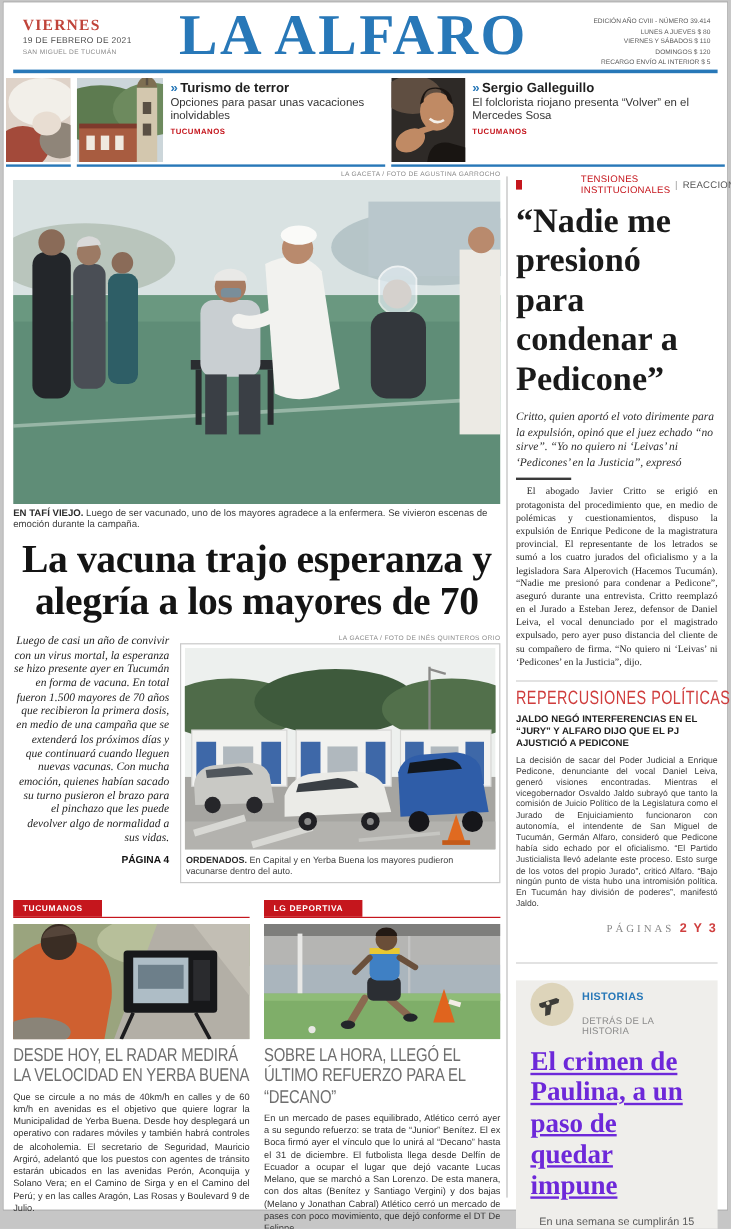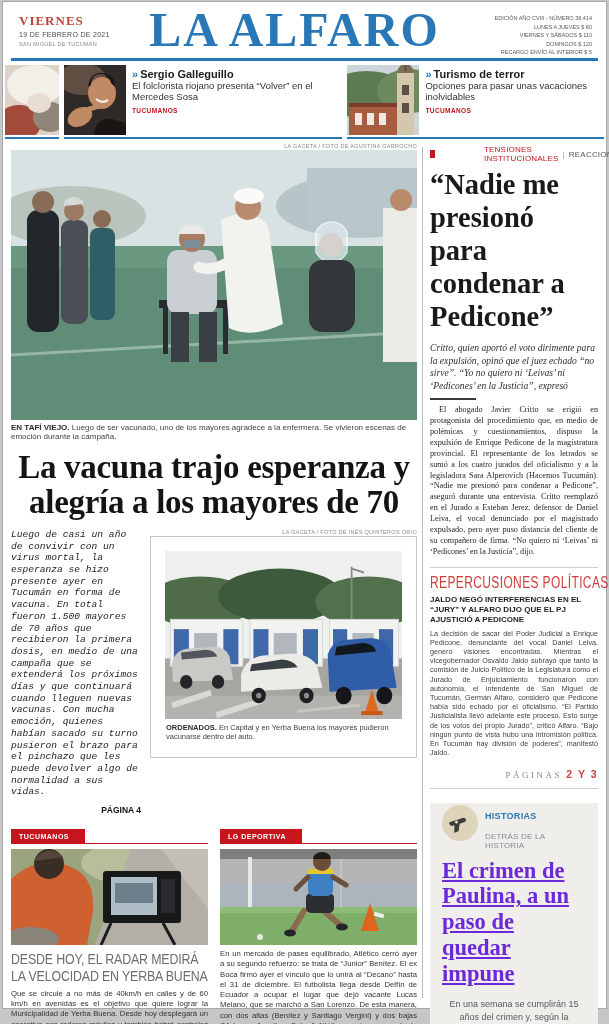--- a/index.html
+++ b/index.html
@@ -35,24 +35,24 @@
   .right-col { position:absolute; left:419px; right:0; top:2px; }
 
   
   .pcredit { text-align:right; font-size:5.5px; color:#8a8a8a; letter-spacing:.3px; margin-bottom:1px; }
   .main-photo svg { display:block; width:100%; height:270px; }
   .main-caption { font-size:8px; color:#3f3f3f; margin-top:3px; }
   .capb { font-weight:bold; color:#2b2b2b; }
   .main-headline { font-family:"Liberation Serif",serif; font-size:33px; line-height:1.06; text-align:center; color:#141414; margin-top:9px; letter-spacing:-.3px; }
   .lead-row { display:flex; margin-top:9px; }
   .lead-col { width:130px; flex:none; }
-  .lead-text { font-family:Liberation Mono, monospace; font-style:italic; font-size:9.6px; line-height:1.22; color:#1e1e1e; text-align:left; }
+  .lead-text { font-family:Liberation Serif, serif; font-style:italic; font-size:9.6px; line-height:1.22; color:#1e1e1e; text-align:right; }
   .page-ref { text-align:right; font-size:8.5px; font-weight:bold; color:#111; margin-top:7px; }
   .photo2-wrap { flex:1; margin-left:9px; }
-  .photo2-box { border:1px solid #c9c9c9; padding:14px; }
+  .photo2-box { border:1px solid #c9c9c9; padding:3px; }
   .photo2-box svg { display:block; width:100%; height:168px; }
   .photo2-caption { font-size:7.5px; color:#3f3f3f; padding:4px 1px 2px; }
 
   
   .bottom-cols { display:flex; margin-top:14px; }
   .bcol { width:197px; flex:none; }
   .bcol + .bcol { margin-left:12px; }
   .sec-row { border-bottom:1px solid #c5161d; line-height:0; margin-bottom:5px; }
   .sec-label { display:inline-block; background:#c5161d; color:#fff; font-size:7px; font-weight:bold; letter-spacing:.5px; line-height:1; padding:4px 16px 3px 8px; }
   .bphoto svg { display:block; width:100%; height:96px; }
@@ -69,21 +69,21 @@
   .kicker-sep { color:#9a9a9a; margin:0 4px; }
   .kicker-sub { color:#555; }
   .r-headline { font-family:"Liberation Serif",serif; font-size:28.5px; line-height:1.16; color:#1a1a1a; margin-top:5px; }
   .deck { font-family:"Liberation Serif",serif; font-style:italic; font-size:9.6px; line-height:1.3; color:#2e2e2e; margin-top:9px; }
   .deck-rule { width:46px; height:2px; background:#3a3a3a; margin:6px 0 5px; }
   .r-body { font-family:"Liberation Serif",serif; font-size:8.2px; line-height:1.33; color:#1f1f1f; text-align:justify; text-indent:9px; }
   .rep-box { margin-top:9px; border-top:1px solid #cfcfcf; padding-top:6px; }
   .rep-title { font-size:16px; color:#cf3d3d; letter-spacing:.5px; font-weight:400; }
   .rep-sub { font-size:8px; font-weight:bold; color:#1f1f1f; line-height:1.28; margin-top:3px; }
   .rep-body { font-size:7.2px; color:#3f3f3f; line-height:1.28; text-align:justify; margin-top:3px; }
-  .pages-row { text-align:right; margin-top:6px; border-bottom:1px solid #cfcfcf; padding-bottom:6px; }
+  .pages-row { text-align:right; margin-top:6px; border-bottom:1px solid #cfcfcf; padding-bottom:20px; }
   .pages-label { font-family:"Liberation Serif",serif; font-size:9px; letter-spacing:2.5px; color:#8a8a8a; }
   .pages-num { font-size:10.5px; font-weight:bold; color:#cf3d3d; letter-spacing:1.5px; }
 
   .hist-box { margin-top:14px; background:#efeeeb; padding:8px 12px 10px; }
   .hist-head { display:flex; align-items:center; }
   .hist-icon { width:36px; height:36px; border-radius:50%; background:#ddd4ba; flex:none; display:flex; align-items:center; justify-content:center; margin-top:-14px; margin-right:7px; }
   .hist-brand { color:#2878b8; font-weight:bold; font-size:9px; letter-spacing:.3px; }
   .hist-brand2 { color:#8c8c8c; font-size:8px; letter-spacing:.2px; margin-top:11px; text-transform:uppercase; }
   .hist-headline { font-family:"Liberation Serif",serif; font-weight:bold; color:#6d28d9; font-size:22.5px; line-height:1.15; text-align:left; margin-top:8px;text-decoration:underline; }
   .hist-body { font-size:9px; color:#5a5a5a; line-height:1.4; text-align:center; margin-top:11px; }
@@ -114,40 +114,20 @@
 
     <div class="teaser">
       <div class="t-img">
         <svg width="54" viewBox="0 0 54 70" preserveAspectRatio="none">
           <rect width="54" height="70" fill="#ded2c8"></rect>
           <ellipse cx="30" cy="20" rx="28" ry="20" fill="#f2efe9"></ellipse>
           <ellipse cx="14" cy="58" rx="22" ry="18" fill="#a34a3a"></ellipse>
           <ellipse cx="45" cy="52" rx="17" ry="15" fill="#8f8579"></ellipse>
           <ellipse cx="34" cy="38" rx="12" ry="10" fill="#e8ddd2"></ellipse>
         </svg>
-      </div>
-    </div>
-
-    <div class="teaser">
-      <div class="t-img">
-        <svg width="62" viewBox="0 0 62 70" preserveAspectRatio="none">
-          <rect width="62" height="70" fill="#2e2a27"></rect>
-          <ellipse cx="18" cy="14" rx="24" ry="16" fill="#6b5848" opacity=".8"></ellipse>
-          <ellipse cx="38" cy="28" rx="14" ry="16" fill="#c08a64"></ellipse>
-          <path d="M24,22 q2,-15 14,-14 q13,1 13,14 l-4,-4 q-2,-9 -10,-9 q-10,0 -10,11 z" fill="#1c1613"></path>
-          <path d="M32,34 q6,5 12,1" stroke="#f4efe8" stroke-width="2.2" fill="none"></path>
-          <ellipse cx="16" cy="52" rx="13" ry="9" fill="#c08a64" transform="rotate(-28 16 52)"></ellipse>
-          <rect x="22" y="40" width="16" height="5" rx="2.5" fill="#c08a64" transform="rotate(-18 30 42)"></rect>
-          <path d="M30,70 q2,-18 18,-16 l14,4 0,12 z" fill="#191512"></path>
-        </svg>
-      </div>
-      <div class="t-text">
-        <div class="t-title"><span class="t-chev">»</span><span>Sergio Galleguillo</span></div>
-        <div class="t-desc">El folclorista riojano presenta “Volver” en el Mercedes Sosa</div>
-        <div class="t-section">TUCUMANOS</div>
       </div>
     </div>
 
     <div class="teaser">
       <div class="t-img">
         <svg width="72" viewBox="0 0 72 70" preserveAspectRatio="none">
           <rect width="72" height="70" fill="#ccd6da"></rect>
           <ellipse cx="20" cy="30" rx="42" ry="24" fill="#5d7b50"></ellipse>
           <ellipse cx="62" cy="26" rx="32" ry="22" fill="#6d8a5e"></ellipse>
           <rect x="2" y="40" width="50" height="30" fill="#a85c40"></rect>
@@ -158,20 +138,40 @@
           <rect x="50" y="8" width="17" height="62" fill="#d3c7ae"></rect>
           <path d="M50,8 a8.5,9 0 0 1 17,0 z" fill="#7e6f52"></path>
           <rect x="55" y="20" width="7" height="10" fill="#5a5044"></rect>
           <rect x="55" y="38" width="7" height="10" fill="#5a5044"></rect>
           <rect x="57.5" y="-2" width="2" height="8" fill="#5a5044"></rect>
         </svg>
       </div>
       <div class="t-text">
         <div class="t-title"><span class="t-chev">»</span><span>Turismo de terror</span></div>
         <div class="t-desc">Opciones para pasar unas vacaciones inolvidables</div>
+        <div class="t-section">TUCUMANOS</div>
+      </div>
+    </div>
+
+    <div class="teaser">
+      <div class="t-img">
+        <svg width="62" viewBox="0 0 62 70" preserveAspectRatio="none">
+          <rect width="62" height="70" fill="#2e2a27"></rect>
+          <ellipse cx="18" cy="14" rx="24" ry="16" fill="#6b5848" opacity=".8"></ellipse>
+          <ellipse cx="38" cy="28" rx="14" ry="16" fill="#c08a64"></ellipse>
+          <path d="M24,22 q2,-15 14,-14 q13,1 13,14 l-4,-4 q-2,-9 -10,-9 q-10,0 -10,11 z" fill="#1c1613"></path>
+          <path d="M32,34 q6,5 12,1" stroke="#f4efe8" stroke-width="2.2" fill="none"></path>
+          <ellipse cx="16" cy="52" rx="13" ry="9" fill="#c08a64" transform="rotate(-28 16 52)"></ellipse>
+          <rect x="22" y="40" width="16" height="5" rx="2.5" fill="#c08a64" transform="rotate(-18 30 42)"></rect>
+          <path d="M30,70 q2,-18 18,-16 l14,4 0,12 z" fill="#191512"></path>
+        </svg>
+      </div>
+      <div class="t-text">
+        <div class="t-title"><span class="t-chev">»</span><span>Sergio Galleguillo</span></div>
+        <div class="t-desc">El folclorista riojano presenta “Volver” en el Mercedes Sosa</div>
         <div class="t-section">TUCUMANOS</div>
       </div>
     </div>
   </div>
 
   <div class="content">
     <div class="v-divider"></div>
 
     <div class="main-col">
       <div class="pcredit">LA GACETA / FOTO DE AGUSTINA GARROCHO</div>
@@ -331,20 +331,23 @@
               <rect x="88" y="20" width="25" height="5" fill="#e8c832"></rect>
               <path d="M88,28 l-12,12" stroke="#6a503c" stroke-width="5" stroke-linecap="round"></path>
               <path d="M113,28 l13,8" stroke="#6a503c" stroke-width="5" stroke-linecap="round"></path>
               <circle cx="102" cy="13" r="9" fill="#6a4e38"></circle>
               <path d="M93,10 a9,7 0 0 1 18,0" fill="#241a14"></path>
               <path d="M150,54 l9,28 h-18 z" fill="#e0641e"></path>
               <rect x="154" y="64" width="10" height="4" fill="#f2ede6" transform="rotate(16 159 66)"></rect>
               <circle cx="40" cy="88" r="3" fill="#e8e8e4"></circle>
             </svg>
           </div>
+          <div class="bheadline">
+              <span class="cond sx80">SOBRE LA HORA, LLEGÓ EL ÚLTIMO REFUERZO PARA EL “DECANO”</span>
+            </div>
           <div class="bbody">En un mercado de pases equilibrado, Atlético cerró ayer a su segundo refuerzo: se trata de “Junior” Benítez. El ex Boca firmó ayer el vínculo que lo unirá al “Decano” hasta el 31 de diciembre. El futbolista llega desde Delfín de Ecuador a ocupar el lugar que dejó vacante Lucas Melano, que se marchó a San Lorenzo. De esta manera, con dos altas (Benítez y Santiago Vergini) y dos bajas (Melano y Jonathan Cabral) Atlético cerró un mercado de pases con poco movimiento, que dejó conforme el DT De Felippe.</div>
         </div>
       </div>
     </div>
 
     <div class="right-col">
 
       <div class="kicker">
         <span class="kicker-sq"></span>
         <span class="kicker-main">TENSIONES INSTITUCIONALES</span>

